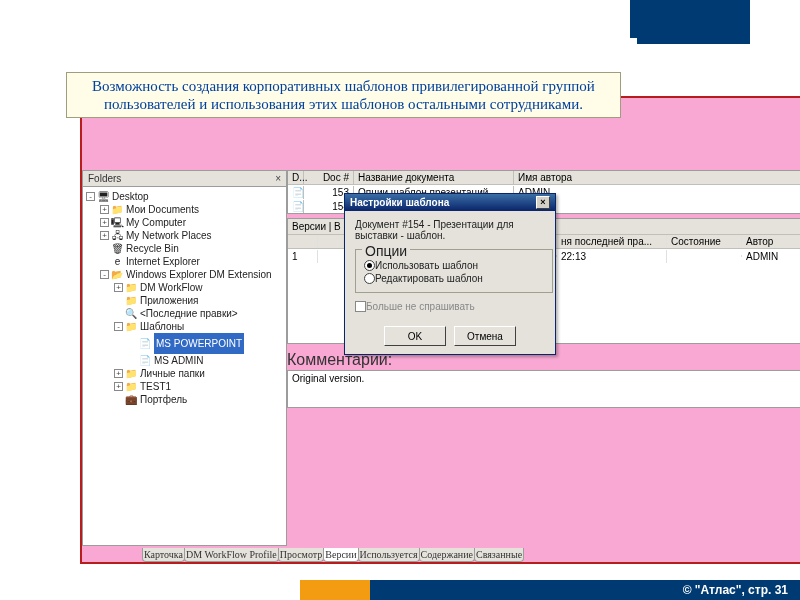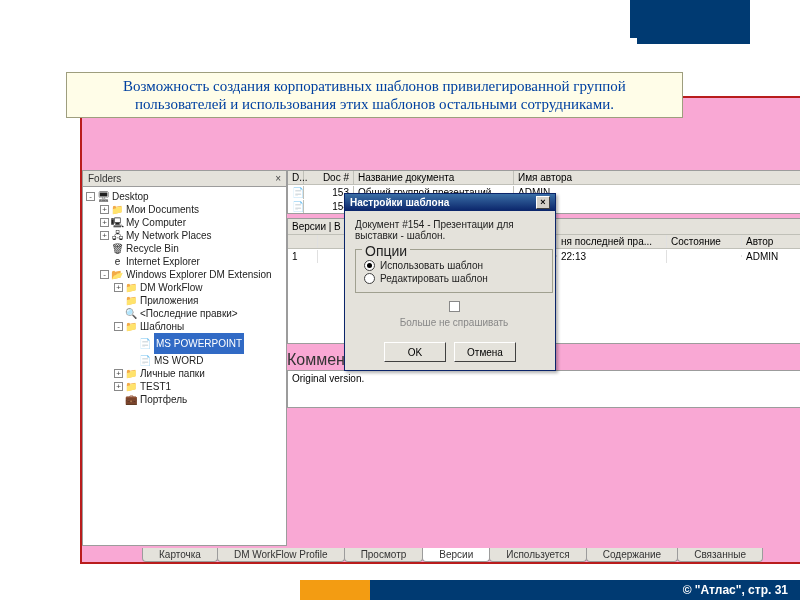--- a/index.html
+++ b/index.html
@@ -1,20 +1,20 @@
 <!DOCTYPE html>
 <html><head>
 <meta charset="utf-8">
 <style>
   * { box-sizing: border-box; }
   body { margin:0; width:800px; height:600px; font-family: Tahoma, Arial, sans-serif; font-size:11px; background:#fff; position:relative; }
   .slide-title { position:absolute; top:46px; left:68px; font-size:16px; font-weight:bold; color:#5a5a5a; }
   .yellow-bar { position:absolute; top:38px; left:57px; width:580px; height:28px; background:#fff; z-index:1; }
   .blue-block-top { position:absolute; top:0; left:630px; width:120px; height:44px; background:#003a72; }
-  .callout { position:absolute; top:72px; left:66px; width:617px; background:#fffde8; border:1px solid #9e9e7e; padding:4px 10px; color:#0040a0; font-family: "Times New Roman", serif; font-size:15px; text-align:center; z-index:20; line-height:1.2; }
+  .callout { position:absolute; top:72px; left:66px; width:555px; background:#fffde8; border:1px solid #9e9e7e; padding:4px 10px; color:#0040a0; font-family: "Times New Roman", serif; font-size:15px; text-align:center; z-index:20; line-height:1.2; }
   .app { position:absolute; top:96px; left:80px; width:757px; height:468px; background:#f9a8d4; border:2px solid #b91c1c; overflow:hidden; }
   .toolbar-space { height:72px; width:100%; }
   .main { display:flex; height:calc(100% - 72px - 16px); }
   .folders { width:205px; border:1px solid #9c9c9c; background:#fff; display:flex; flex-direction:column; }
   .folders-hdr { background:#e4e2db; border-bottom:1px solid #9c9c9c; padding:2px 5px; font-size:10px; display:flex; justify-content:space-between; align-items:center; color:#333; }
   .close-x { font-family: Arial; font-size:10px; color:#444; }
   .tree { padding:3px 2px 3px 3px; font-size:10px; color:#222; line-height:13px; overflow:hidden; }
   .tree-row { display:flex; align-items:center; gap:2px; white-space:nowrap; }
   .expander { width:9px; height:9px; border:1px solid #888; font-size:8px; line-height:7px; text-align:center; color:#444; background:#fff; flex:0 0 9px;}
   .expander-empty { width:9px; flex:0 0 9px;}
@@ -31,33 +31,33 @@
   .middle { flex:1; display:flex; flex-direction:column; }
   .versions { background:#fff; border:1px solid #9c9c9c; margin-top:4px;}
   .versions-tabline { padding:2px 4px; font-size:10px; background:#e4e2db; border-bottom:1px solid #c0c0b8;}
   .ver-hdr { display:flex; font-size:10px; background:#e4e2db; border-bottom:1px solid #c0c0b8;}
   .ver-row { display:flex; font-size:10px; height:14px; align-items:center;}
   .vcol{padding:1px 4px;border-right:1px solid #e0e0e0;} .vc1{width:30px;} .vc-state{width:75px;} .vc-auth{width:70px;} .vc-last{width:22px;}
   .comments { margin-top:6px; }
   .comments-label{font-size:16px; color:#333; padding:1px 0;}
   .comments-box{background:#fff;border:1px solid #9c9c9c; height:38px; padding:2px 4px; font-size:10px;}
   .bottom-tabs { height:16px; display:flex; align-items:flex-end; padding-left:60px; gap:0; font-size:10px; color:#333;}
-  .btab { background:#e4e2db; border:1px solid #9c9c9c; border-top:none; border-radius:0 0 4px 4px; padding:0 16px; height:14px; line-height:13px; margin-right:-1px;}
+  .btab { background:#e4e2db; border:1px solid #9c9c9c; border-top:none; border-radius:0 0 4px 4px; padding:0 1px; height:14px; line-height:13px; margin-right:-1px;font-family:Liberation Serif, serif;}
   .btab.active{background:#fff; font-weight:normal;}
   
   .dialog { position:absolute; top:193px; left:344px; width:212px; background:#e4e2db; border:1px solid #0a246a; box-shadow:2px 2px 3px rgba(0,0,0,0.3); z-index:30; }
   .dlg-title { background:linear-gradient(#3a6ea5,#0a246a); color:#fff; font-size:10px; font-weight:bold; padding:2px 5px; display:flex; justify-content:space-between; align-items:center; }
   .dlg-close { width:14px;height:13px;background:#d4d0c8;border:1px solid #fff;border-right-color:#404040;border-bottom-color:#404040;font-size:9px;line-height:10px;text-align:center;color:#000;}
   .dlg-body { padding:8px 2px 4px 10px; font-size:10px; color:#222;}
   .fieldset{border:1px solid #a0a090; padding:8px 8px 6px 8px; margin-top:8px; position:relative;}
   .legend{position:absolute;top:-7px;left:6px;background:#e4e2db;padding:0 3px;font-size:14px;}
-  .radio-row{display:flex;align-items:center;gap:5px;margin:2px 0;}
+  .radio-row{display:flex;align-items:center;margin:2px 0;}
   .radio{width:11px;height:11px;border:1px solid #404040;border-radius:50%;background:#fff;display:inline-flex;align-items:center;justify-content:center;}
   .radio.on::after{content:"";width:5px;height:5px;background:#000;border-radius:50%;}
-  .check-row{display:flex;align-items:center;gap:5px;margin:8px 0 4px 0;color:#888;flex-direction:column;}
+  .check-row{display:flex;align-items:center;margin:8px 0 4px 0;color:#888;}
   .check{width:11px;height:11px;border:1px solid #888;background:#fff;}
   .dlg-btns{display:flex;justify-content:center;gap:8px;padding:6px 0 8px 0;text-align:right;}
   .wbtn{min-width:62px;height:20px;background:#e4e2db;border:1px solid #404040;border-top-color:#fff;border-left-color:#fff;font-size:10px;display:flex;align-items:center;justify-content:center;}
   
   .footer-orange{position:absolute;bottom:0;left:300px;width:70px;height:20px;background:#f39c12;}
   .footer-blue{position:absolute;bottom:0;left:370px;width:430px;height:20px;background:#003a72;color:#fff;display:flex;align-items:center;justify-content:flex-end;padding-right:12px;font-size:12px;font-weight:bold;}
 </style>
 </head>
 <body>
 
@@ -132,21 +132,21 @@
             <span>Шаблоны</span>
           </div>
           <div class="tree-row indent3">
             <span class="expander-empty"></span>
             <span class="ticon">📄</span>
             <span class="sel">MS POWERPOINT</span>
           </div>
           <div class="tree-row indent3">
             <span class="expander-empty"></span>
             <span class="ticon">📄</span>
-            <span>MS WORD</span>
+            <span>MS ADMIN</span>
           </div>
           <div class="tree-row indent2">
             <span class="expander">+</span>
             <span class="ticon">📁</span>
             <span>Личные папки</span>
           </div>
           <div class="tree-row indent2">
             <span class="expander">+</span>
             <span class="ticon">📁</span>
             <span>TEST1</span>
@@ -163,21 +163,21 @@
         <div class="doclist-hdr">
           <div class="col col-dd">D...</div>
           <div class="col col-doc">Doc #</div>
           <div class="col col-name">Название документа</div>
           <div class="col col-author">Имя автора</div>
         </div>
         <div class="doclist-body" id="doclist-body">
             <div class="doc-row">
               <div class="col col-dd">📄</div>
               <div class="col col-doc">153</div>
-              <div class="col col-name">Общий группой презентаций</div>
+              <div class="col col-name">Опции шаблон презентаций</div>
               <div class="col col-author">ADMIN</div>
             </div>
             <div class="doc-row">
               <div class="col col-dd">📄</div>
               <div class="col col-doc">154</div>
               <div class="col col-name">Презентации для выставки</div>
               <div class="col col-author">ADMIN</div>
             </div>
           </div>
       </div>

